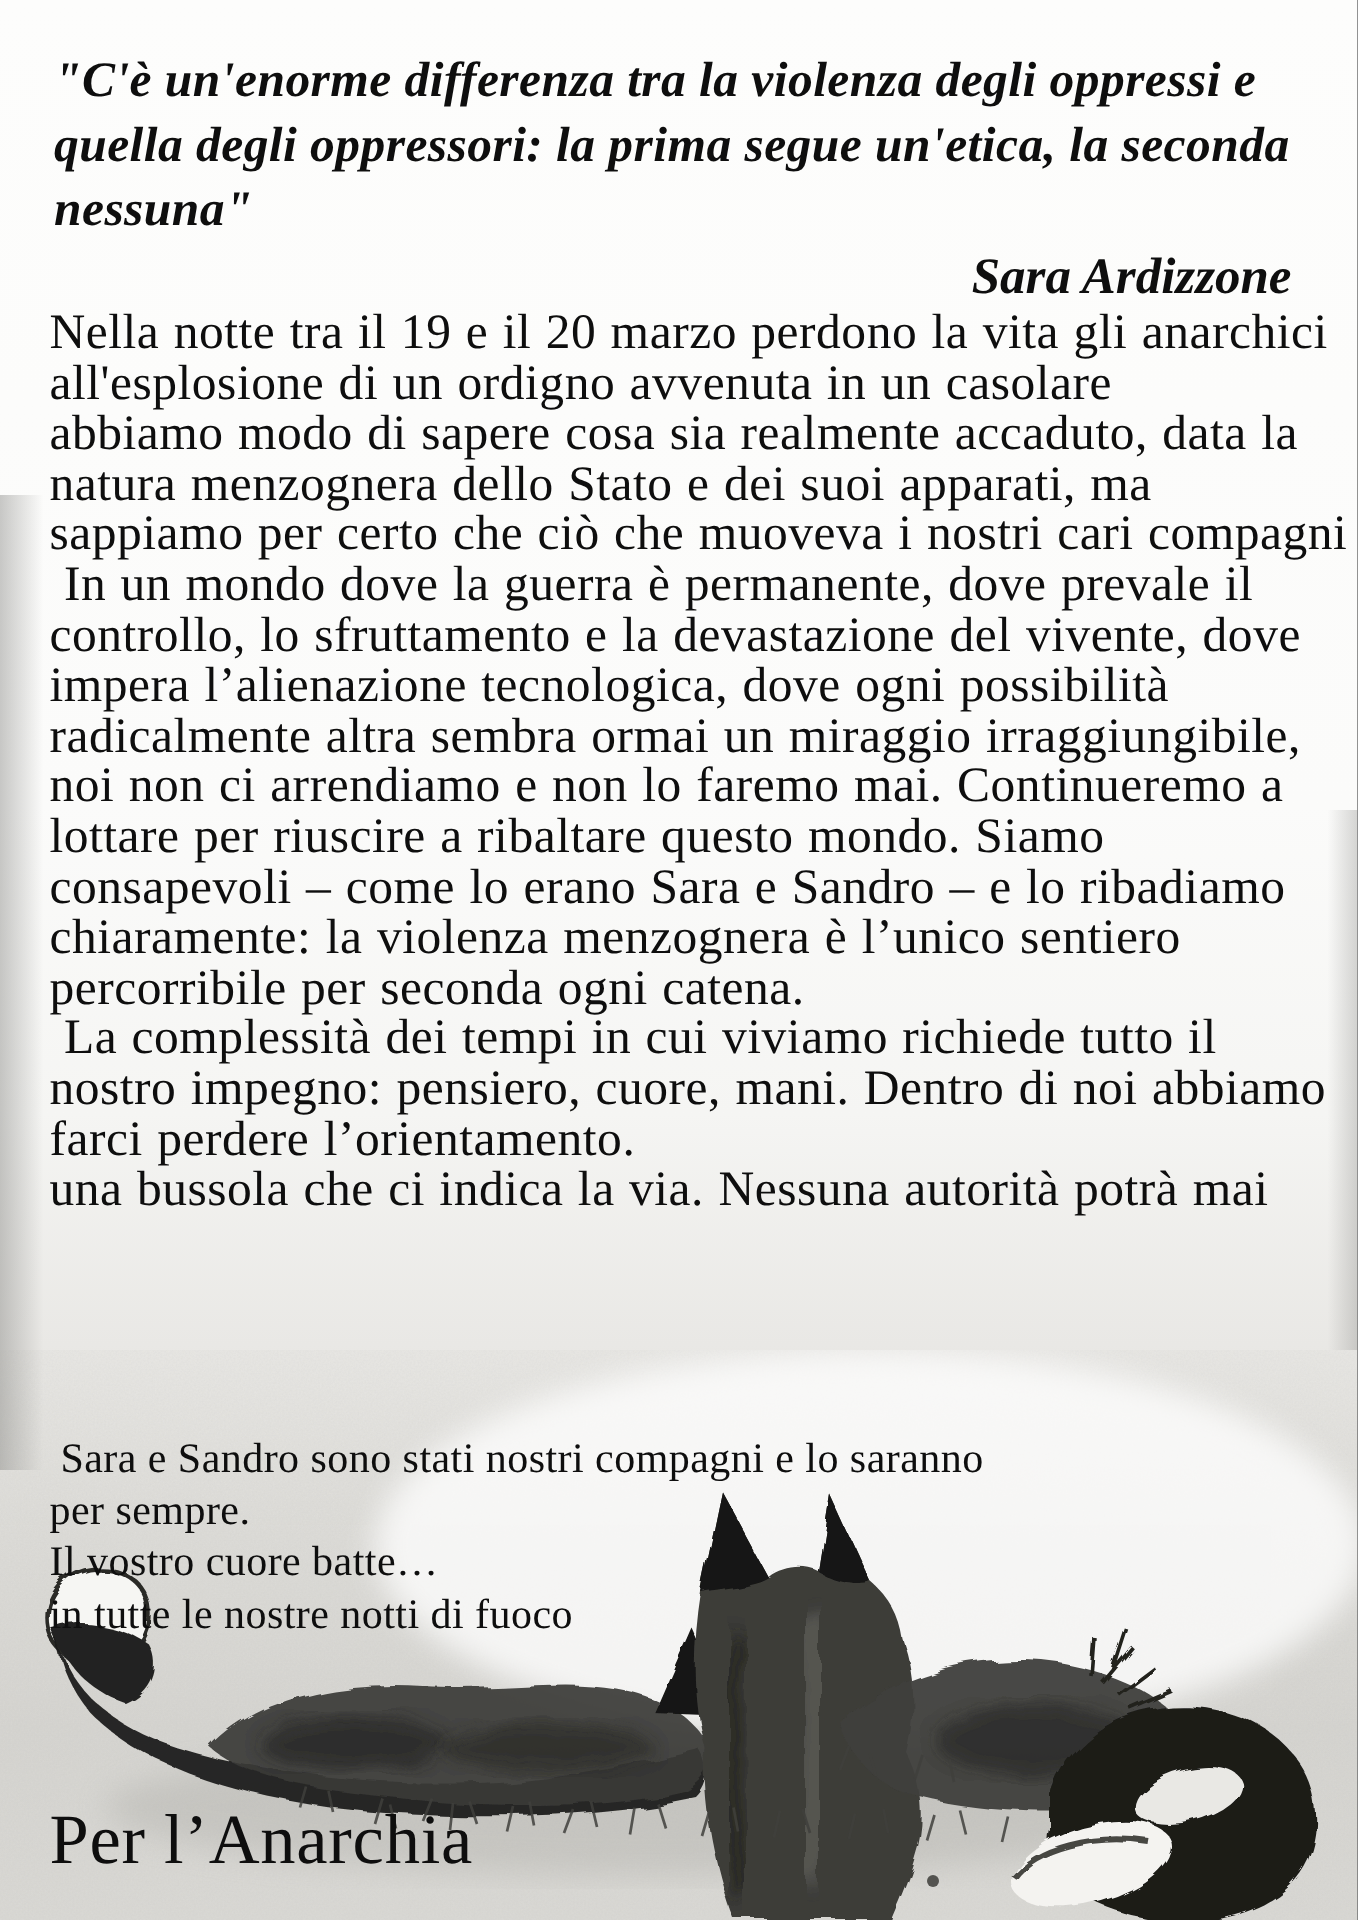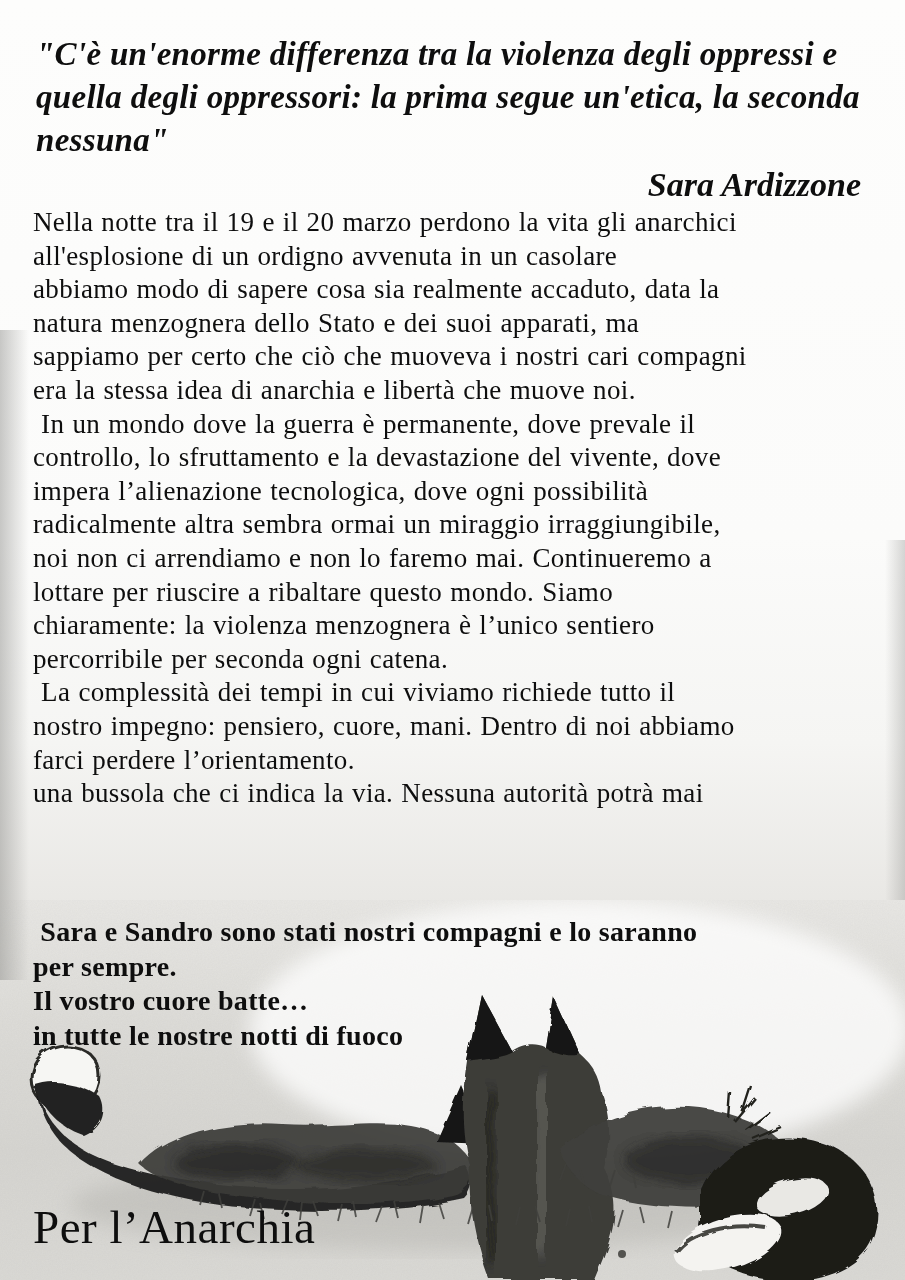--- a/index.html
+++ b/index.html
@@ -27,25 +27,25 @@
     position:absolute;left:36px;top:33px;width:852px;
     font-size:33px;line-height:43px;font-weight:bold;font-style:italic;
     letter-spacing:.3px;
   }
   .attribution{
     position:absolute;right:44px;top:166px;
     font-size:34px;font-weight:bold;font-style:italic;
   }
   .body-text{
     position:absolute;left:33px;top:206px;width:864px;
-    font-size:27px;line-height:33.6px;letter-spacing:.35px;word-spacing:1px;
+    font-size:33px;line-height:33.6px;letter-spacing:.35px;word-spacing:1px;
   }
   .memorial{
-    position:absolute;left:33px;top:915px;width:864px;z-index:3;
-    font-size:28px;line-height:34.5px;font-weight:bold;letter-spacing:.3px;
+    position:absolute;left:33px;top:956px;width:864px;z-index:3;
+    font-size:28px;line-height:34.5px;font-weight:normal;letter-spacing:.3px;
   }
   .footer-title{
     position:absolute;left:33px;top:1200px;z-index:3;
     font-size:47px;font-weight:normal;letter-spacing:.5px;
   }
   .illustration{position:absolute;left:0;top:900px;width:905px;height:380px;z-index:1;}
   .illustration svg{display:block;}
 </style>
 </head>
 <body>
@@ -158,29 +158,29 @@
 
   <div class="attribution">Sara Ardizzone</div>
 
   <div class="body-text">
     <div>
         <div class="line">Nella notte tra il 19 e il 20 marzo perdono la vita gli anarchici</div>
         <div class="line">all'esplosione di un ordigno avvenuta in un casolare</div>
         <div class="line">abbiamo modo di sapere cosa sia realmente accaduto, data la</div>
         <div class="line">natura menzognera dello Stato e dei suoi apparati, ma</div>
         <div class="line">sappiamo per certo che ciò che muoveva i nostri cari compagni</div>
-        <div class="line">era la stessa idea di anarchia e libertà che muove noi.</div>
       </div>
     <div>
         <div class="line">&nbsp;In un mondo dove la guerra è permanente, dove prevale il</div>
         <div class="line">controllo, lo sfruttamento e la devastazione del vivente, dove</div>
         <div class="line">impera l’alienazione tecnologica, dove ogni possibilità</div>
         <div class="line">radicalmente altra sembra ormai un miraggio irraggiungibile,</div>
         <div class="line">noi non ci arrendiamo e non lo faremo mai. Continueremo a</div>
         <div class="line">lottare per riuscire a ribaltare questo mondo. Siamo</div>
+        <div class="line">consapevoli – come lo erano Sara e Sandro – e lo ribadiamo</div>
         <div class="line">chiaramente: la violenza menzognera è l’unico sentiero</div>
         <div class="line">percorribile per seconda ogni catena.</div>
       </div>
     <div>
         <div class="line">&nbsp;La complessità dei tempi in cui viviamo richiede tutto il</div>
         <div class="line">nostro impegno: pensiero, cuore, mani. Dentro di noi abbiamo</div>
         <div class="line">farci perdere l’orientamento.</div>
         <div class="line">una bussola che ci indica la via. Nessuna autorità potrà mai</div>
       </div>
   </div>

